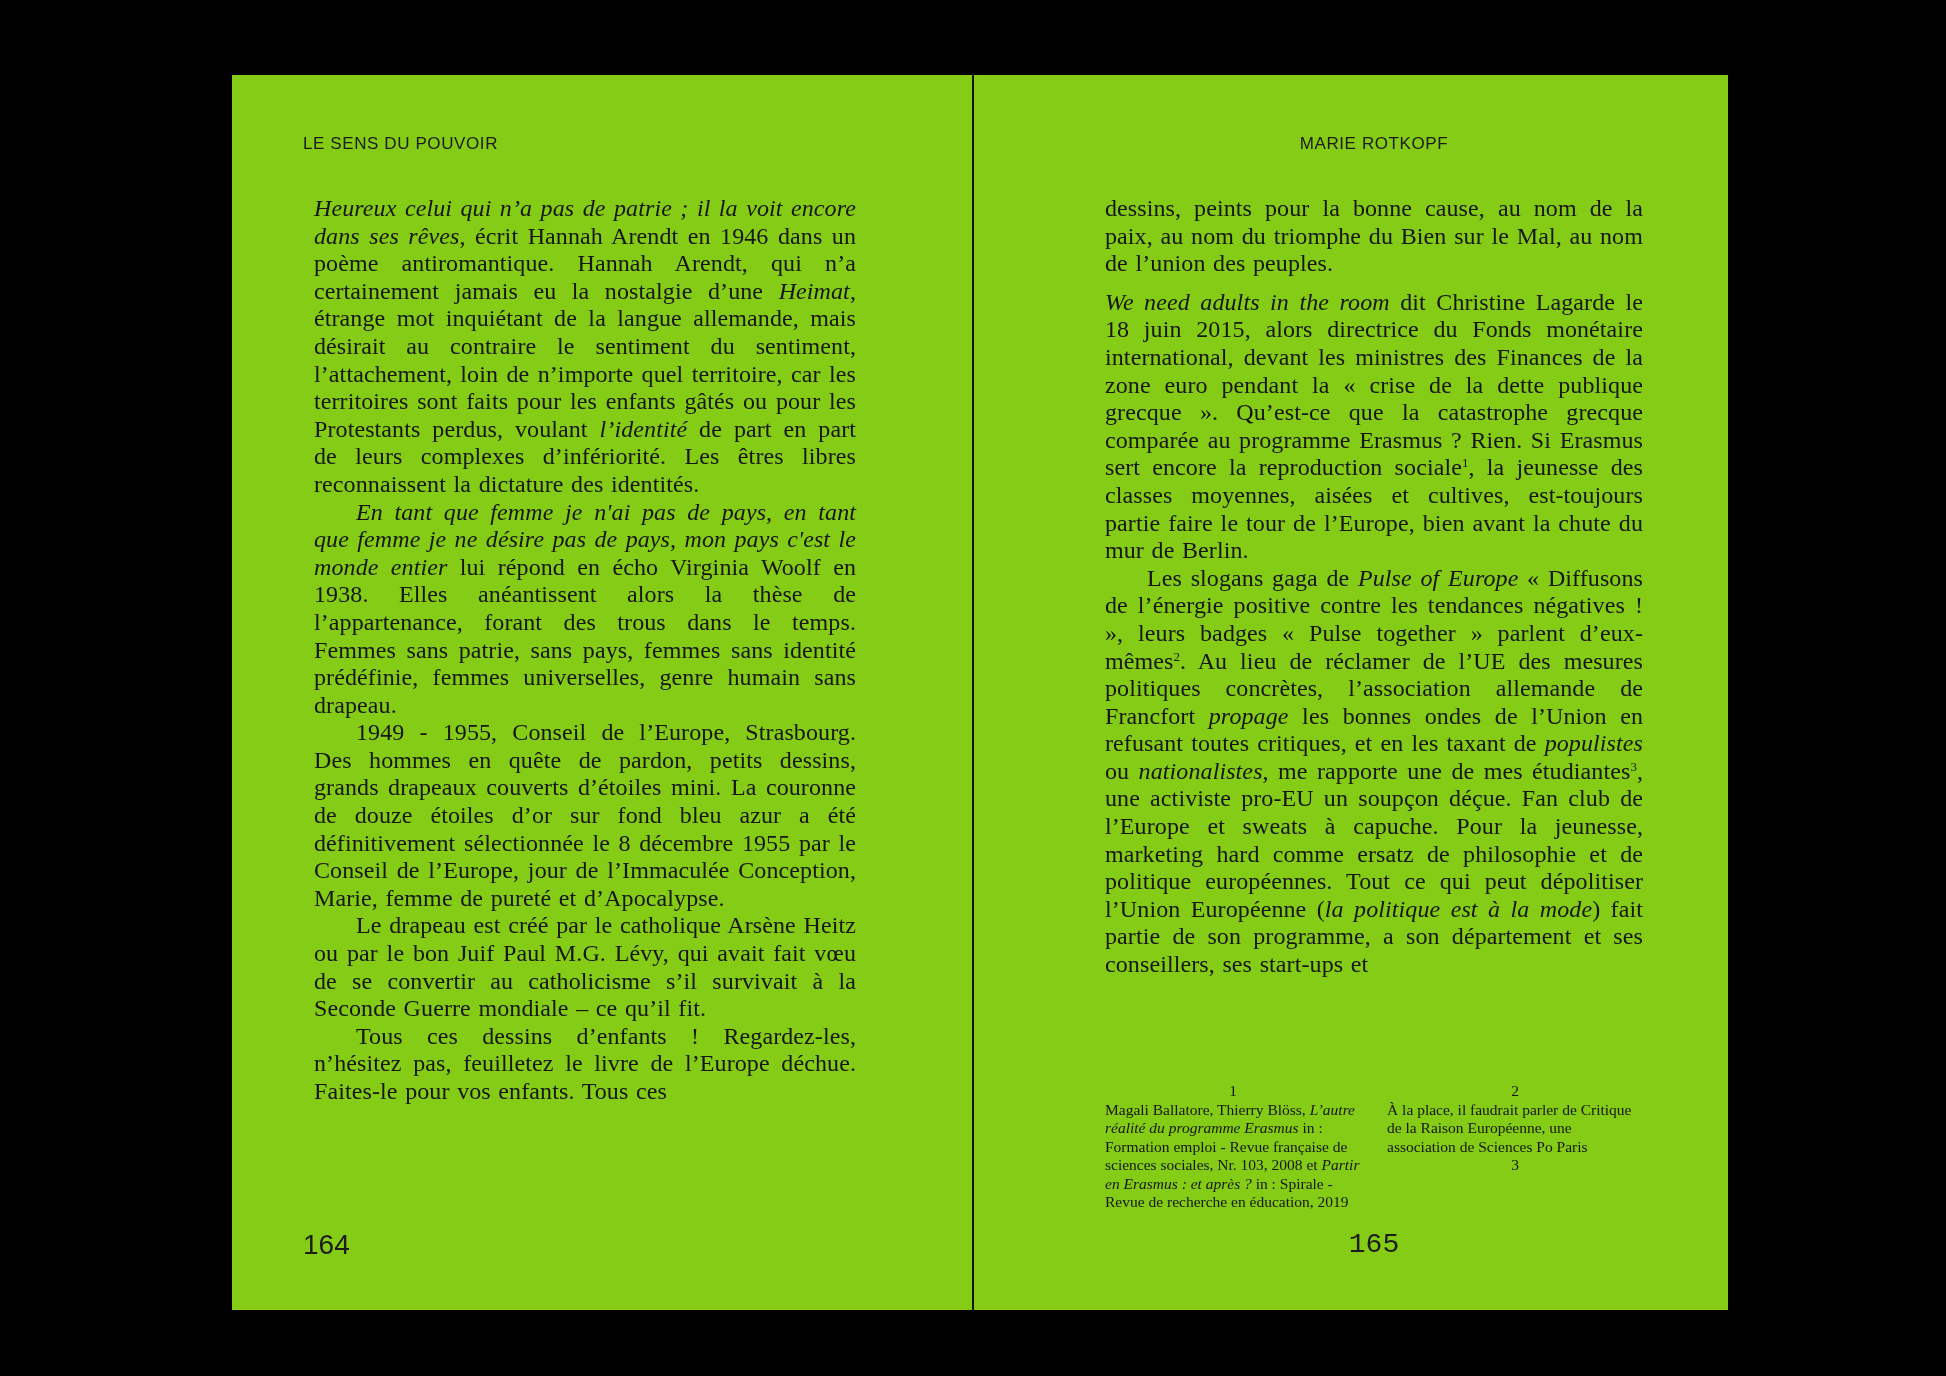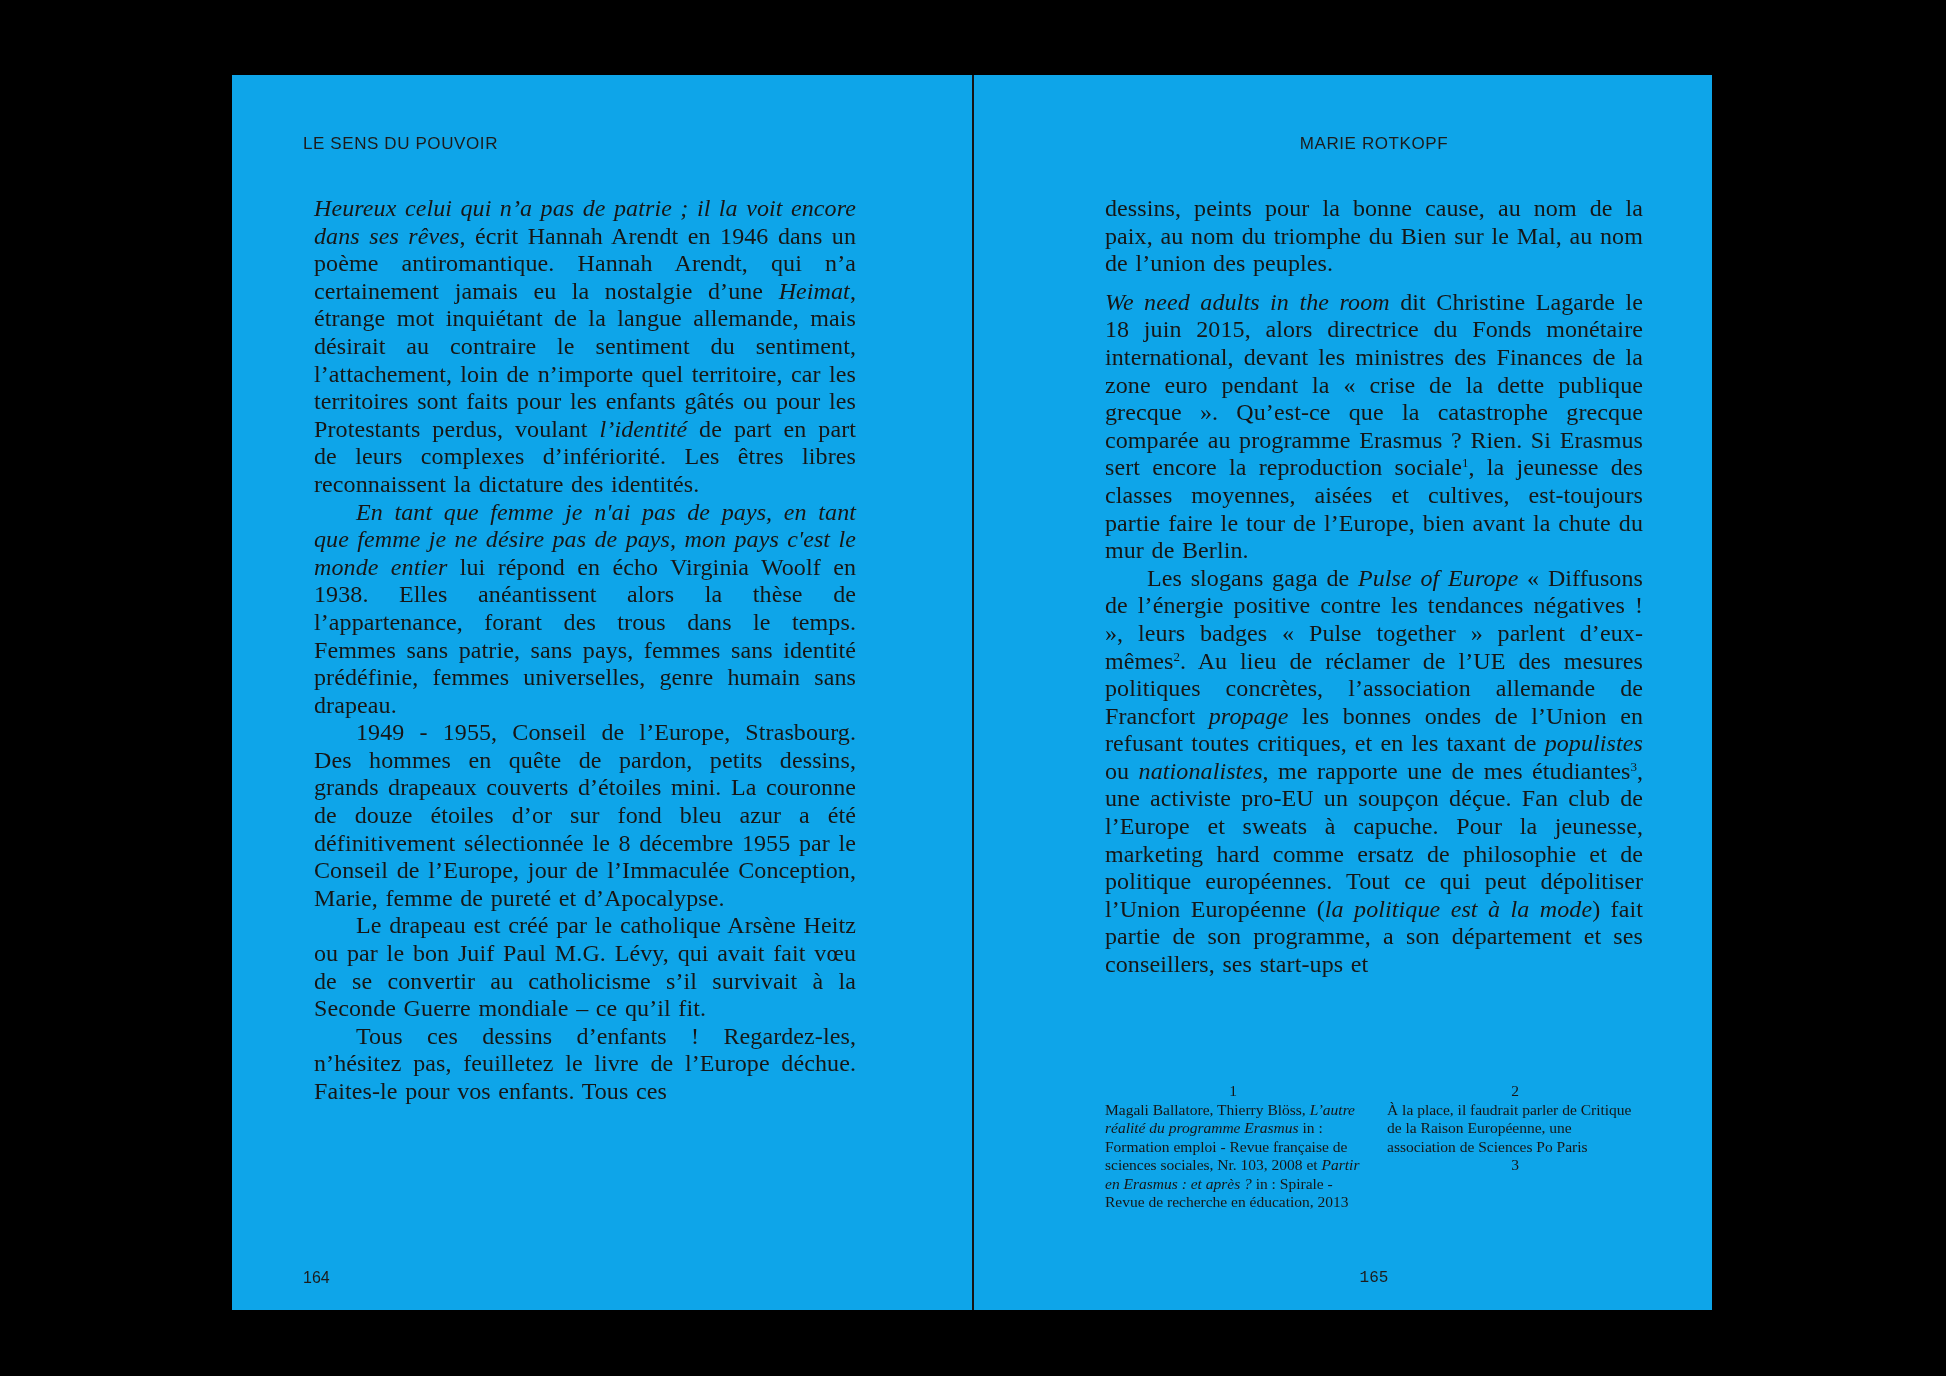--- a/index.html
+++ b/index.html
@@ -12,21 +12,22 @@
     background: #000000;
     position: relative;
     overflow: hidden;
   }
   .spread {
     position: absolute;
     left: 232px;
     top: 75px;
     width: 1480px;
     height: 1235px;
-    background: #0ea5e9;
+    background: #84cc16;
+    padding-left: 16px;
   }
   .page {
     position: absolute;
     top: 0;
     height: 100%;
   }
   .page-left  { left: 0;     width: 740px; }
   .page-right { left: 742px; width: 738px; }
   .gutter {
     position: absolute;
@@ -87,23 +88,22 @@
   .fn-col { position: absolute; top: 0; }
   .fn-col-1 { left: 0;     width: 256px; }
   .fn-col-2 { left: 282px; width: 256px; }
   .fn-label { text-align: center; }
   .fn-text  { margin: 0; text-align: left; }
 
   .page-number {
     position: absolute;
     top: 1154px;
     font-family: "Liberation Sans", sans-serif;
-    font-size: 16px;
+    font-size: 28px;
     color: #1c1c1c;
-    margin-top: 40px;
   }
   .page-left  .page-number { left: 71px; }
   .page-right .page-number { left: 131px; width: 538px; text-align: center; font-family: Liberation Mono, monospace; }
 </style>
 </head>
 <body>
 
 <div class="spread">
 
   <div class="page page-left">
@@ -124,21 +124,21 @@
     <div class="running-head">MARIE ROTKOPF</div>
     <div class="body-text">
         <p class="para"><span>dessins, peints pour la bonne cause, au nom de la paix, au nom du triomphe du Bien sur le Mal, au nom de l’union des peuples.</span></p>
         <p class="para space-before"><em>We need adults in the room</em><span> dit Christine Lagarde le 18 juin 2015, alors directrice du Fonds monétaire international, devant les ministres des Finances de la zone euro pendant la « crise de la dette publique grecque ». Qu’est-ce que la catastrophe grecque comparée au programme Erasmus ? Rien. Si Erasmus sert encore la reproduction sociale</span><sup>1</sup><span>, la jeunesse des classes moyennes, aisées et cultives, est-toujours partie faire le tour de l’Europe, bien avant la chute du mur de Berlin.</span></p>
         <p class="para indent"><span>Les slogans gaga de </span><em>Pulse of Europe</em><span> « Diffusons de l’énergie positive contre les tendances négatives ! », leurs badges « Pulse together » parlent d’eux-mêmes</span><sup>2</sup><span>. Au lieu de réclamer de l’UE des mesures politiques concrètes, l’association allemande de Francfort </span><em>propage</em><span> les bonnes ondes de l’Union en refusant toutes critiques, et en les taxant de </span><em>populistes</em><span> ou </span><em>nationalistes</em><span>, me rapporte une de mes étudiantes</span><sup>3</sup><span>, une activiste pro-EU un soupçon déçue. Fan club de l’Europe et sweats à capuche. Pour la jeunesse, marketing hard comme ersatz de philosophie et de politique européennes. Tout ce qui peut dépolitiser l’Union Européenne (</span><em>la politique est à la mode</em><span>) fait partie de son programme, a son département et ses conseillers, ses start-ups et</span></p>
       </div>
     <div class="footnotes">
       <div class="fn-col fn-col-1">
           <div class="footnote">
             <div class="fn-label">1</div>
-            <p class="fn-text"><span>Magali Ballatore, Thierry Blöss, </span><em>L’autre réalité du programme Erasmus</em><span> in : Formation emploi - Revue française de sciences sociales, Nr. 103, 2008 et </span><em>Partir en Erasmus : et après ?</em><span> in : Spirale - Revue de recherche en éducation, 2013</span></p>
+            <p class="fn-text"><span>Magali Ballatore, Thierry Blöss, </span><em>L’autre réalité du programme Erasmus</em><span> in : Formation emploi - Revue française de sciences sociales, Nr. 103, 2008 et </span><em>Partir en Erasmus : et après ?</em><span> in : Spirale - Revue de recherche en éducation, 2019</span></p>
           </div>
         </div>
       <div class="fn-col fn-col-2">
           <div class="footnote">
             <div class="fn-label">2</div>
             <p class="fn-text"><span>À la place, il faudrait parler de Critique de la Raison Européenne, une association de Sciences Po Paris</span></p>
           </div>
           <div class="footnote">
             <div class="fn-label">3</div>
           </div>

